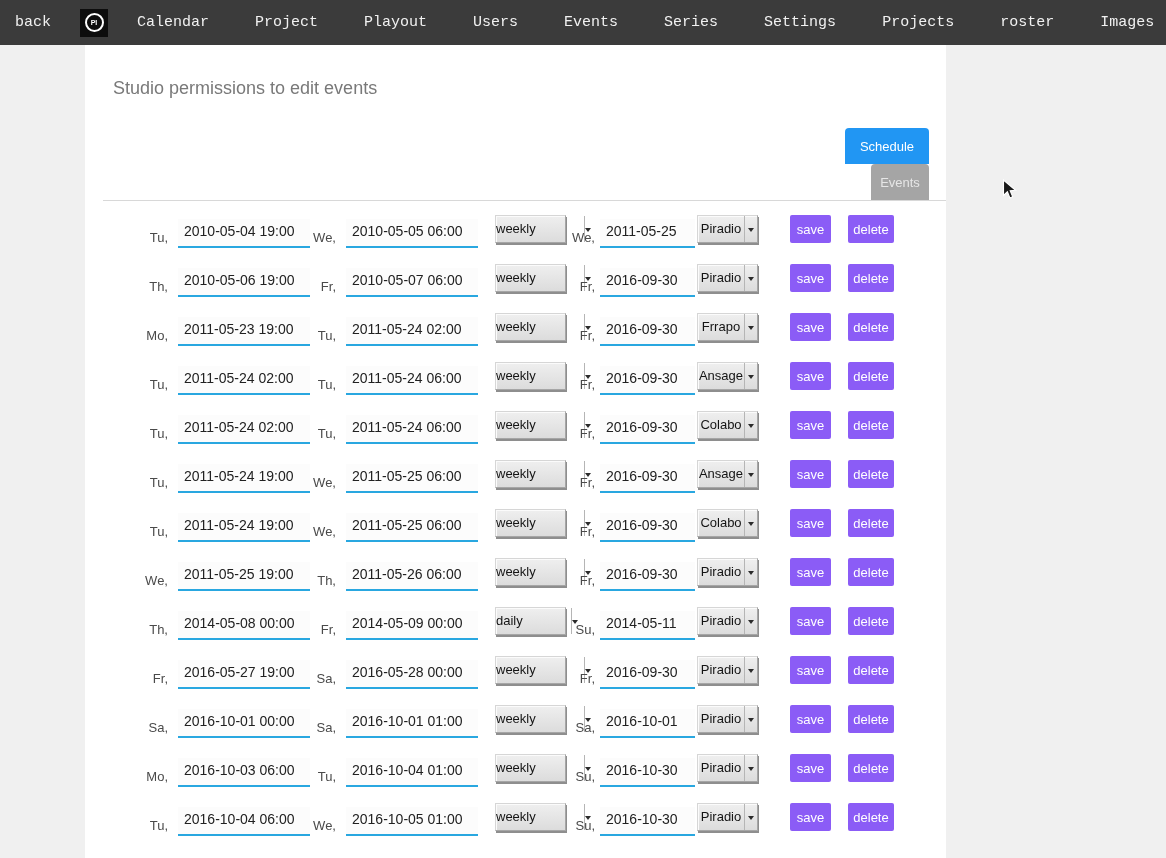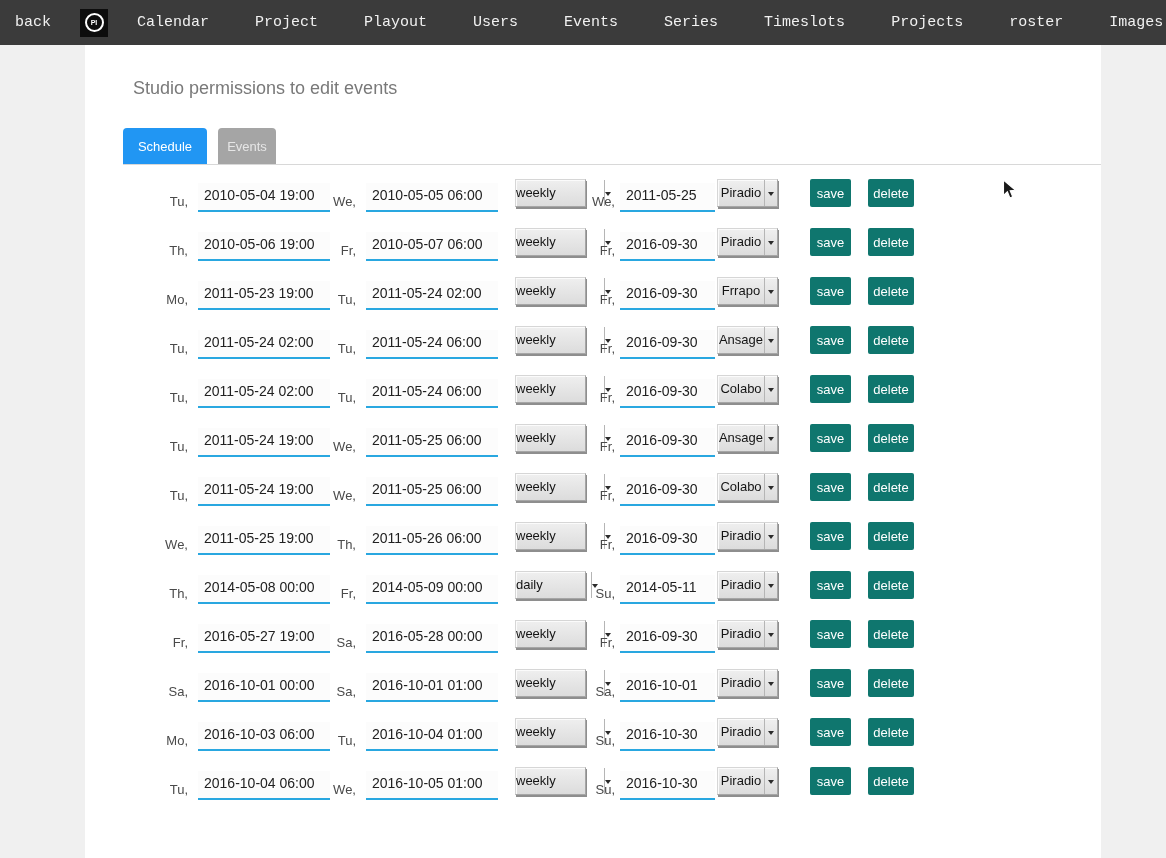--- a/index.html
+++ b/index.html
@@ -59,37 +59,37 @@
     position: absolute; left: 2px; top: 17px;
     width: 0; height: 0;
     border: 4px solid transparent;
     border-top: 5px solid #222;
   }
 
   
   .card {
     position: absolute;
     left: 85px; top: 45px;
-    width: 1016px; height: 813px;
+    width: 861px; height: 813px;
     background: #ffffff;
-    padding-left: 20px;
   }
   .page-title {
     margin: 33px 0 0 28px;
     font-size: 18px;
     color: #797979;
     font-weight: normal;
   }
 
   .tabs {
     margin: 29px 0 0 18px;
     padding-right: 17px;
     border-bottom: 1px solid #d8d8d8;
     display: flex;
     align-items: flex-end;
+    flex-direction: column;
   }
   .tab {
     height: 36px;
     border-radius: 4px 4px 0 0;
     display: inline-flex; align-items: center; justify-content: center;
     font-size: 13px;
     cursor: pointer;
   }
   .tab-schedule { width: 84px; background: #2196f3; color: #ffffff; }
   .tab-events   { width: 58px; background: #a5a5a5; color: #e6e6e6; margin-left: 11px; }
@@ -158,21 +158,21 @@
     width: 0; height: 0;
     border: 3.5px solid transparent;
     border-top: 4.5px solid #2b2b2b;
     margin-top: 4px;
   }
 
   .btn {
     position: absolute; top: 0;
     height: 28px;
     border: none; border-radius: 2px;
-    background: #0f766e;
+    background: #8b5cf6;
     color: #ffffff;
     font-family: "Liberation Sans", sans-serif;
     font-size: 13px;
     cursor: pointer;
   }
   .btn-save   { left: 677px; width: 41px; }
   .btn-delete { left: 735px; width: 46px; }
 
   .table-wrap { padding-left: 28px; }
 
@@ -187,21 +187,21 @@
   <span class="logo-box">
     <span class="logo-circle">PI</span>
   </span>
   <span id="nav-items" style="display:flex;align-items:center;">
       <span class="nav-item">Calendar</span>
       <span class="nav-item">Project</span>
       <span class="nav-item">Playout</span>
       <span class="nav-item">Users</span>
       <span class="nav-item">Events</span>
       <span class="nav-item">Series</span>
-      <span class="nav-item">Timeslots</span>
+      <span class="nav-item">Settings</span>
       <span class="nav-item">Projects</span>
       <span class="nav-item">roster</span>
       <span class="nav-item">Images</span>
       <span class="nav-item">Import</span>
       <span class="nav-item">Project</span>
       <span class="nav-item">Errors</span>
       <span class="nav-item">Help</span>
     </span>
   <span class="nav-divider"></span>
   <span class="nav-select">

